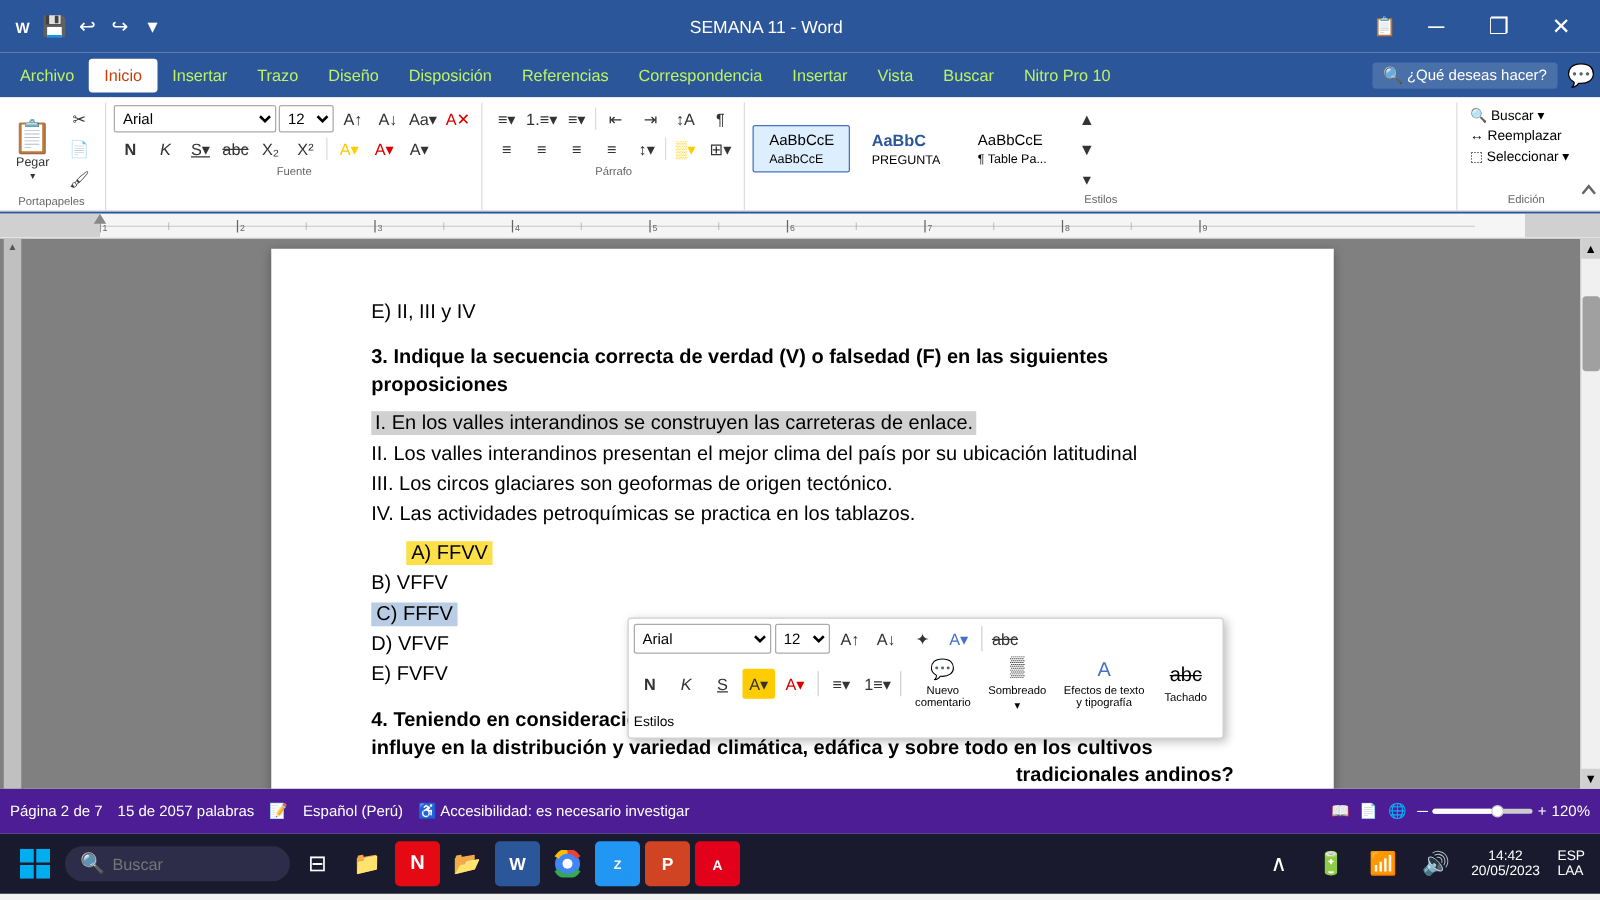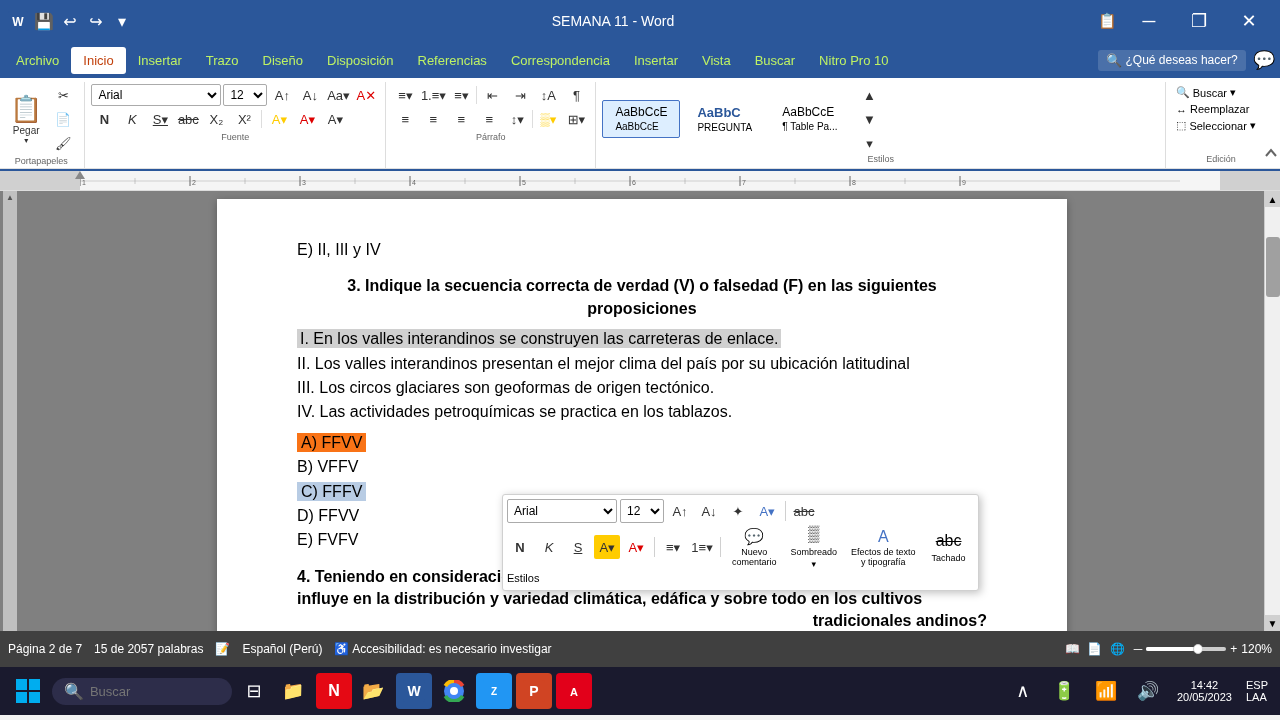--- a/index.html
+++ b/index.html
@@ -31,21 +31,21 @@
     .ribbon-btn-small { display: flex; align-items: center; justify-content: center; width: 26px; height: 22px; border-radius: 2px; cursor: pointer; font-size: 13px; color: #333; }
     .font-select { height: 22px; font-size: 12px; border: 1px solid #ababab; border-radius: 2px; padding: 0 2px; background: white; width: 130px; cursor: pointer; }
     .font-size-select { height: 22px; font-size: 12px; border: 1px solid #ababab; border-radius: 2px; padding: 0 2px; background: white; width: 44px; cursor: pointer; }
     .edit-btn { display: flex; align-items: center; gap: 3px; padding: 2px 4px; font-size: 11px; cursor: pointer; border-radius: 2px; }
 
     
     .ruler { height: 20px; background: #f5f5f5; border-bottom: 1px solid #ddd; display: flex; align-items: center; font-size: 9px; color: #666; padding-left: 80px; position: relative; overflow: hidden; }
     .page { background: white; width: 850px; min-height: 600px; padding: 40px 80px; box-shadow: 0 2px 8px rgba(0,0,0,0.3); position: relative; font-family: Arial, sans-serif; font-size: 12pt; line-height: 1.4; }
 
     
-    .status-bar { height: 36px; background: #404040; display: flex; align-items: center; justify-content: space-between; padding: 0 8px; color: white; font-size: 12px; }
+    .status-bar { height: 36px; background: #4c1d95; display: flex; align-items: center; justify-content: space-between; padding: 0 8px; color: white; font-size: 12px; }
     .status-left { display: flex; align-items: center; gap: 12px; }
     .status-right { display: flex; align-items: center; gap: 8px; }
     .taskbar { height: 48px; background: #1a1a2e; display: flex; align-items: center; padding: 0 8px; gap: 4px; }
     .taskbar-btn { width: 40px; height: 40px; display: flex; align-items: center; justify-content: center; border-radius: 6px; cursor: pointer; font-size: 20px; color: white; }
     .taskbar-search { display: flex; align-items: center; background: #2d2d4a; border-radius: 20px; padding: 4px 12px; gap: 6px; width: 180px; cursor: pointer; }
     .taskbar-search input { background: transparent; border: none; outline: none; color: white; font-size: 13px; width: 130px; }
     .taskbar-right { margin-left: auto; display: flex; align-items: center; gap: 6px; }
     .taskbar-icon { width: 36px; height: 36px; display: flex; align-items: center; justify-content: center; border-radius: 4px; cursor: pointer; font-size: 18px; color: white; }
     .bold { font-weight: bold; }
 
@@ -290,48 +290,48 @@
     </div>
   </div>
 
   <div style="flex:1;display:flex;justify-content:center;padding:8px 0;overflow:hidden;">
     <div class="page" style="position:relative;">
 
       <div style="margin-bottom:14px;font-family:Arial,sans-serif;font-size:12pt;">
         <span>E) II, III y IV</span>
       </div>
 
-      <div style="margin-bottom:8px;font-family:Arial,sans-serif;font-size:12pt;text-align:center;">
+      <div style="margin-bottom:8px;font-family:Arial,sans-serif;font-size:12pt;">
         <span class="bold">3. Indique la secuencia correcta de verdad (V) o falsedad (F) en las siguientes proposiciones</span>
       </div>
 
       <div style="margin-bottom:2px;font-family:Arial,sans-serif;font-size:12pt;">
         <span style="background-color:#d0d0d0;padding:1px 3px;">I. En los valles interandinos se construyen las carreteras de enlace.</span>
       </div>
       <div style="margin-bottom:2px;font-family:Arial,sans-serif;font-size:12pt;">
         <span>II. Los valles interandinos presentan el mejor clima del país por su ubicación latitudinal</span>
       </div>
       <div style="margin-bottom:2px;font-family:Arial,sans-serif;font-size:12pt;">
         <span>III. Los circos glaciares son geoformas de origen tectónico.</span>
       </div>
       <div style="margin-bottom:8px;font-family:Arial,sans-serif;font-size:12pt;">
         <span>IV. Las actividades petroquímicas se practica en los tablazos.</span>
       </div>
 
       <div style="margin-bottom:2px;font-family:Arial,sans-serif;font-size:12pt;">
-        <span style="background-color:#f97316;padding:1px 4px;">A) FFVV</span>
+        <span style="background-color:#fde047;padding:1px 4px;margin-left:28px;">A) FFVV</span>
       </div>
       <div style="margin-bottom:2px;font-family:Arial,sans-serif;font-size:12pt;">
         <span>B) VFFV</span>
       </div>
       <div style="margin-bottom:2px;font-family:Arial,sans-serif;font-size:12pt;">
         <span style="background-color:#b8cce4;padding:1px 4px;">C) FFFV</span>
       </div>
       <div style="margin-bottom:2px;font-family:Arial,sans-serif;font-size:12pt;">
-        <span>D) FFVV</span>
+        <span>D) VFVF</span>
       </div>
       <div style="margin-bottom:14px;font-family:Arial,sans-serif;font-size:12pt;">
         <span>E) FVFV</span>
       </div>
 
       <div style="font-family:Arial,sans-serif;font-size:12pt;">
         <span class="bold">4. Teniendo en consideración la orografía del territorio nacional, ¿Cuál es el factor que influye en la distribución y variedad climática, edáfica y sobre todo en los cultivos</span>
       </div>
       <div style="font-family:Arial,sans-serif;font-size:12pt;text-align:right;">
         <span class="bold">tradicionales andinos?</span>

